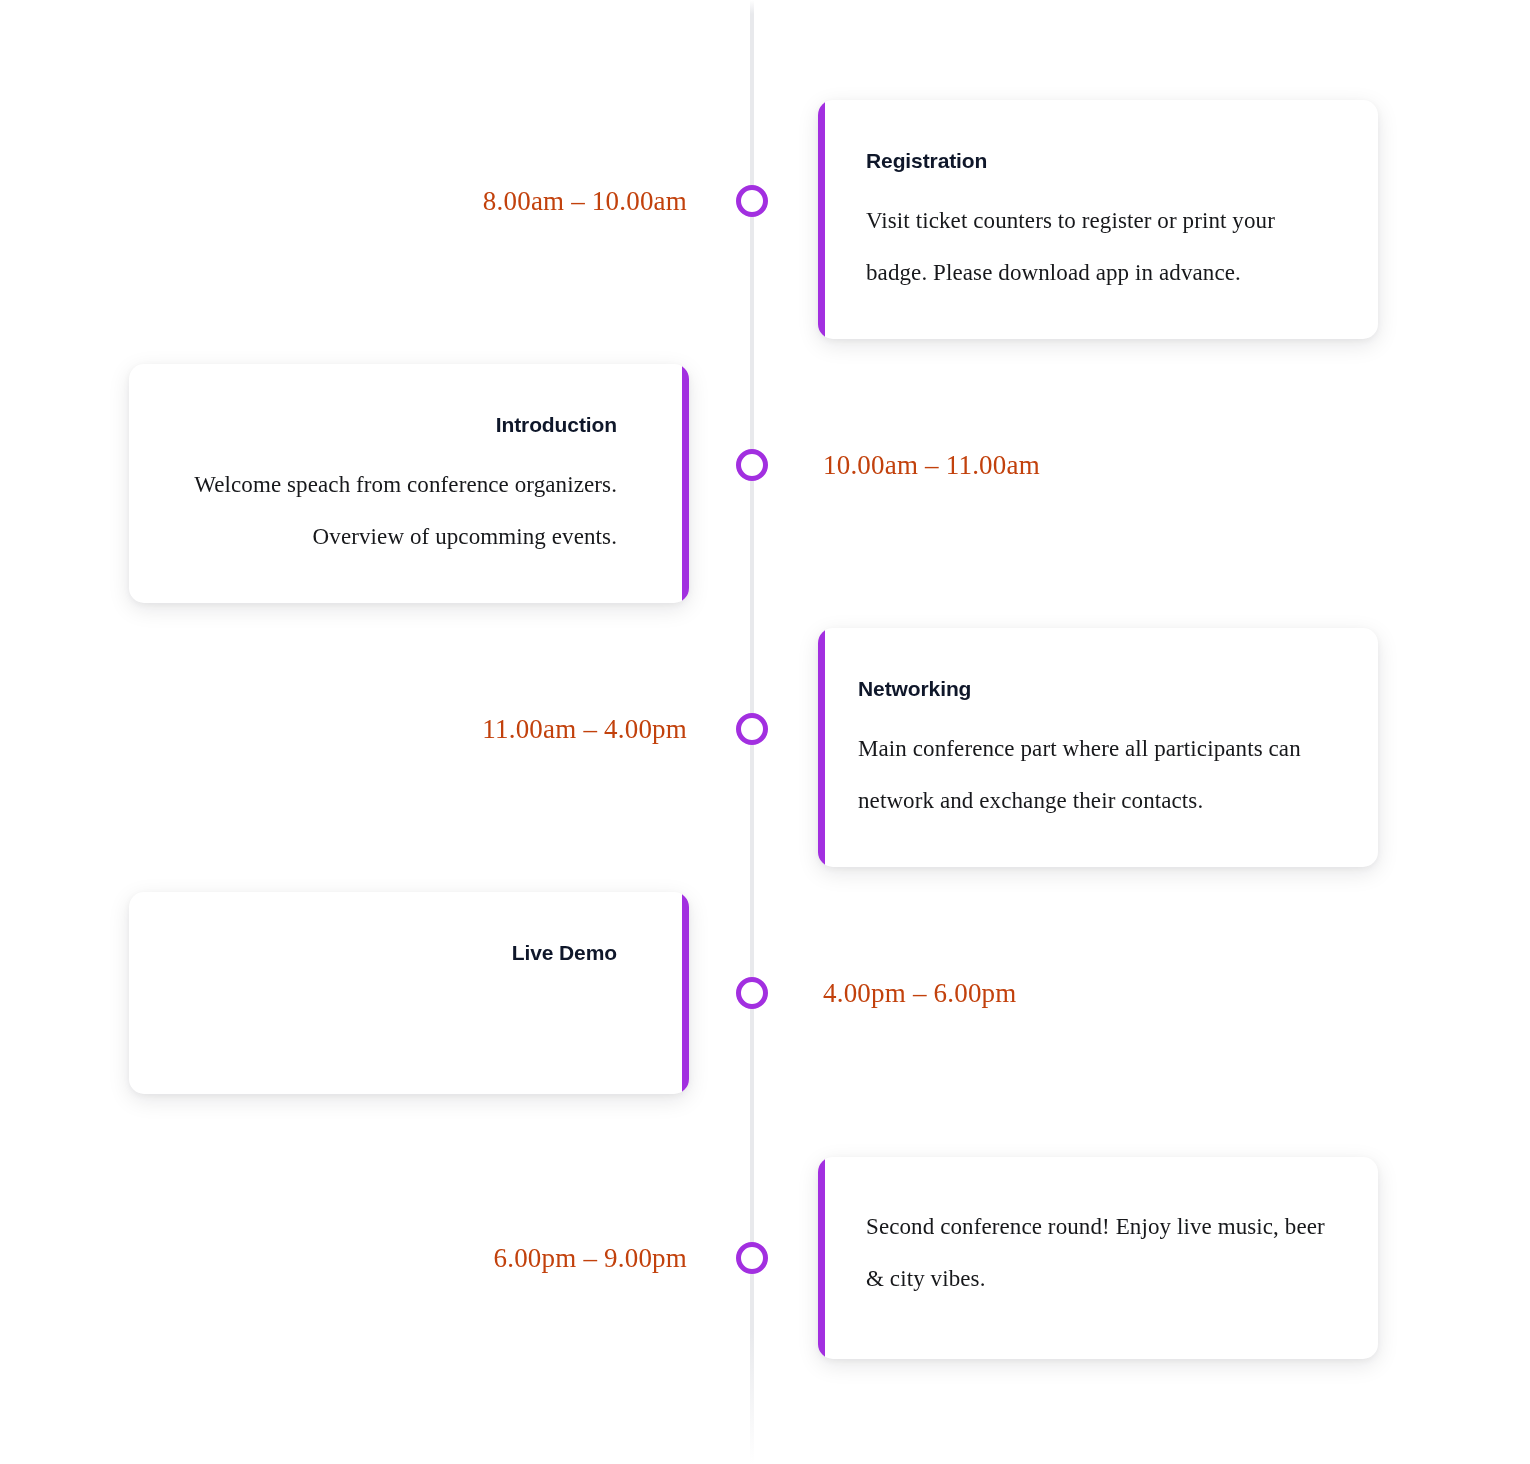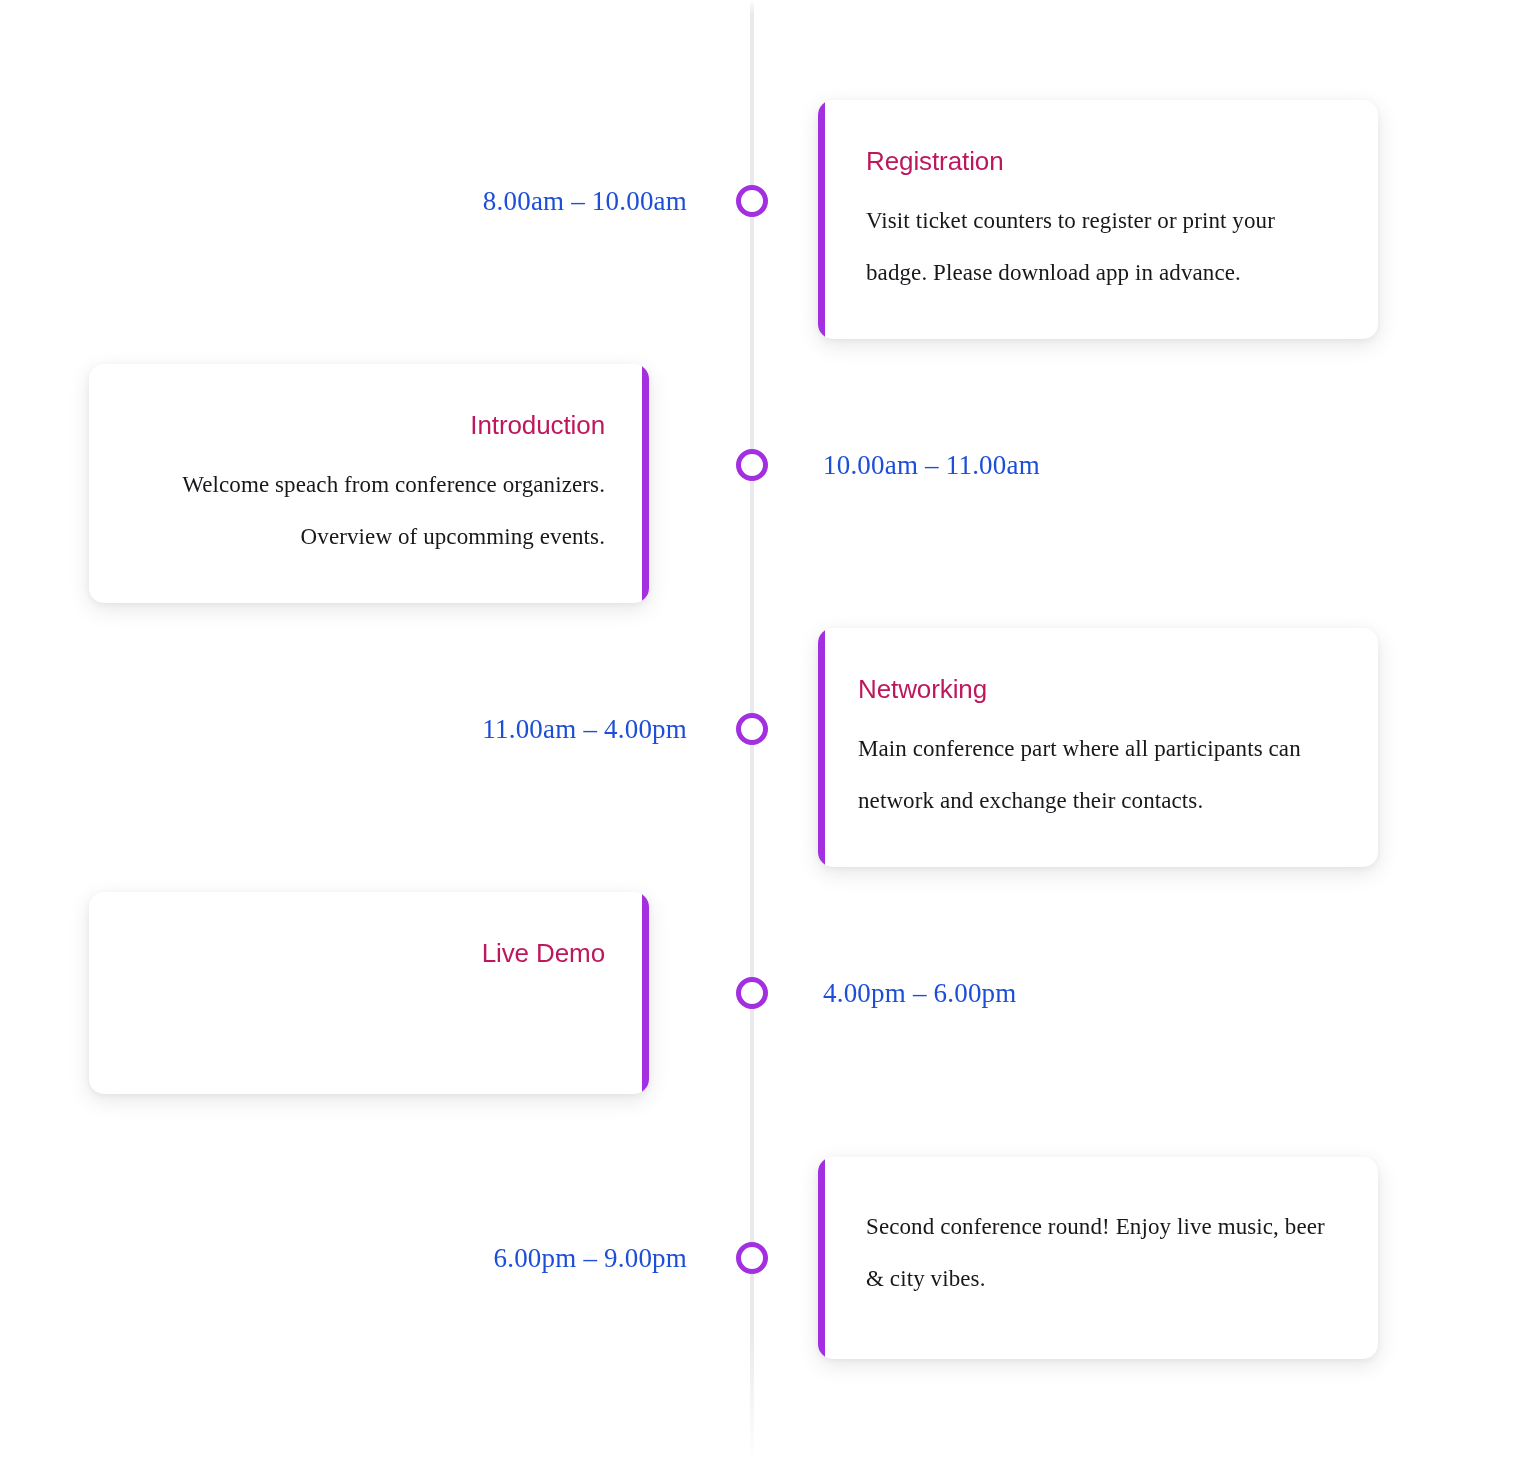--- a/index.html
+++ b/index.html
@@ -54,21 +54,21 @@
     transform: translateY(-16px);
     z-index: 3;
   }
 
   
   .time-label {
     position: absolute;
     font-family: "Liberation Serif", serif;
     font-size: 27px;
     line-height: 34px;
-    color: #1d4ed8;
+    color: #c2410c;
     letter-spacing: 0.2px;
     white-space: nowrap;
     transform: translateY(-17px);
   }
   .time-label.on-left  { right: 843px; text-align: right; }
   .time-label.on-right { left: 815px;  text-align: left; margin-left: 8px;  }
 
   
   .event-card {
     position: absolute;
@@ -93,40 +93,40 @@
     position: absolute;
     left: 0; top: 0; bottom: 0;
     width: 7px;
     background: #a22fe0;
     border-top-left-radius: 15px;
     border-bottom-left-radius: 15px;
   }
 
   
   .event-card.side-left {
-    right: 881px;
+    right: 841px;
     text-align: right;
-    padding-right: 44px;
+    padding-right: 72px;
   }
   .event-card.side-left::after {
     content: "";
     position: absolute;
     right: 0; top: 0; bottom: 0;
     width: 7px;
     background: #a22fe0;
     border-top-right-radius: 15px;
     border-bottom-right-radius: 15px;
   }
 
   .event-title {
     font-family: "Liberation Sans", sans-serif;
-    font-size: 26px;
-    font-weight: 400;
+    font-size: 21px;
+    font-weight: 700;
     line-height: 34px;
-    color: #be185d;
+    color: #0f172a;
     letter-spacing: -0.1px;
     margin-bottom: 17px;
   }
 
   .event-desc {
     font-family: "Liberation Serif", serif;
     font-size: 23px;
     line-height: 52px;
     color: #17181b;
     letter-spacing: 0.1px;

